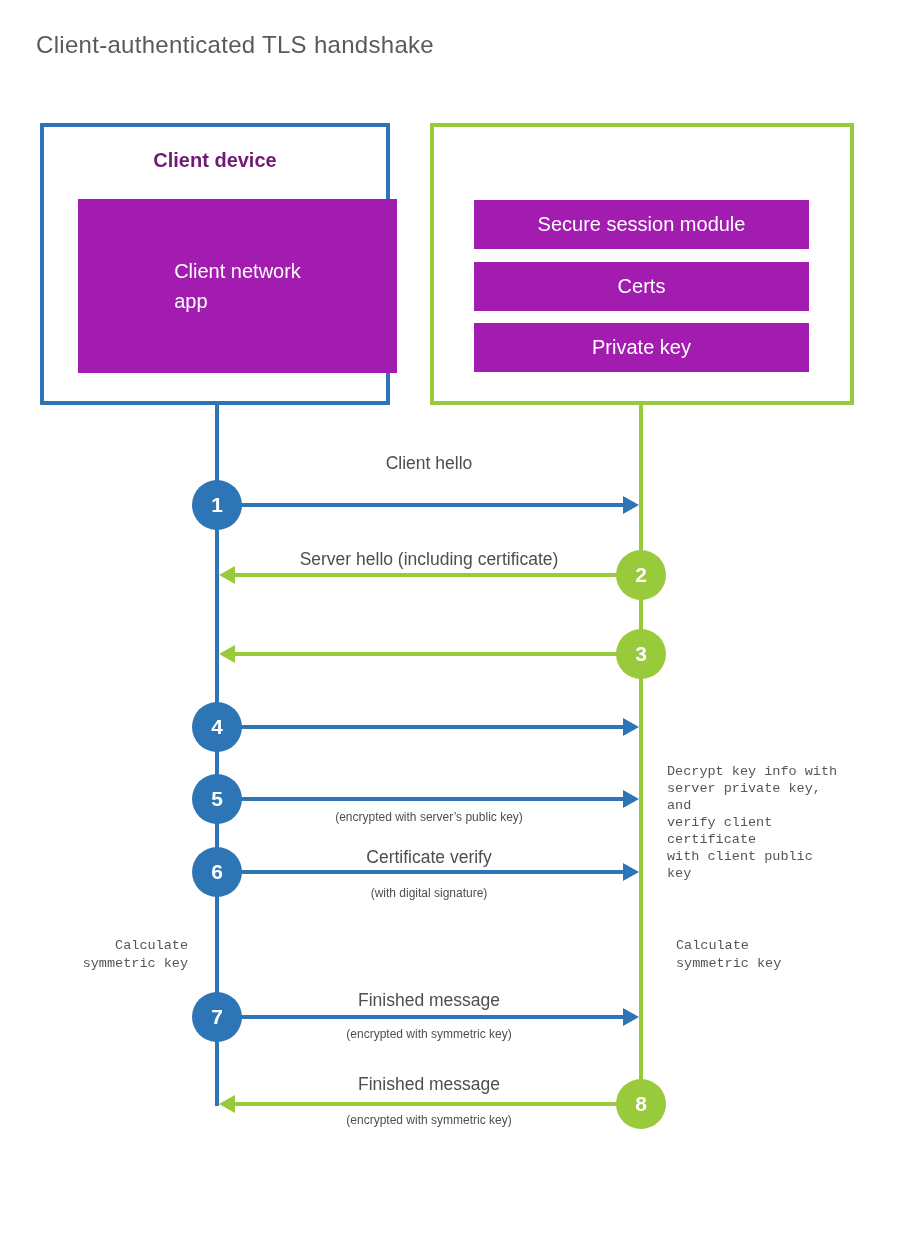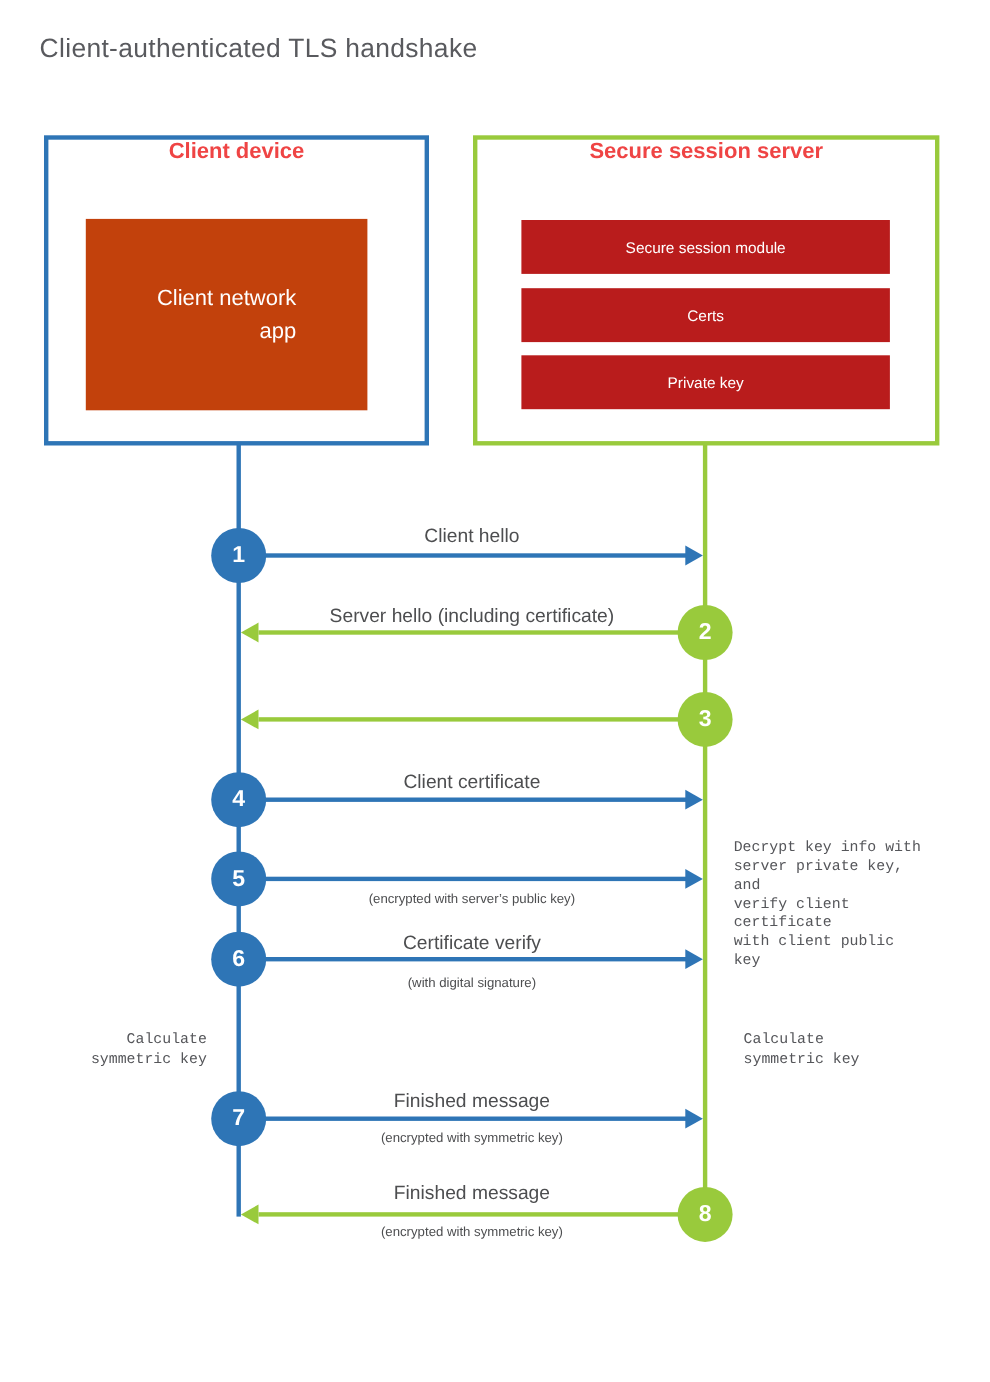--- a/index.html
+++ b/index.html
@@ -10,32 +10,32 @@
   .page-title {
     position:absolute; left:36px; top:31px;
     font-size:24px; font-weight:400; color:#595a5e; letter-spacing:.3px;
   }
 
   
   .box { position:absolute; top:123px; height:282px; background:#fff; }
   .box.client { left:40px;  width:350px; border:4px solid #2e75b6; }
   .box.server { left:430px; width:424px; border:4px solid #99ca3c; }
   .box-title {
-    text-align:center;
-    font-size:20px; font-weight:bold; color:#ef4444;
+    margin-top:22px; text-align:center;
+    font-size:20px; font-weight:bold; color:#701a75;
   }
   .app-box {
-    position:absolute; left:34px; top:72px; width:256px; height:174px;
-    background:#c2410c; color:#fff; font-size:20px; line-height:30px;
-    display:flex; align-items:center; justify-content:center; text-align:right;
+    position:absolute; left:34px; top:72px; width:319px; height:174px;
+    background:#a21caf; color:#fff; font-size:20px; line-height:30px;
+    display:flex; align-items:center; justify-content:center; text-align:left;
     white-space:pre-line;
   }
   .bar {
     position:absolute; left:40px; width:335px; height:49px;
-    background:#b91c1c; color:#fff; font-size:14px;
+    background:#a21caf; color:#fff; font-size:20px;
     display:flex; align-items:center; justify-content:center; text-align:center;
   }
   .bar.b1{ top:73px; } .bar.b2{ top:135px; } .bar.b3{ top:196px; }
 
   
   .vline { position:absolute; width:4px; top:403px; }
   .vline.blue  { left:215px; height:703px; background:#2e75b6; }
   .vline.green { left:639px; height:701px; background:#99ca3c; }
 
   
@@ -56,21 +56,21 @@
   .head { position:absolute; width:0; height:0; top:-7px;
           border-top:9px solid transparent; border-bottom:9px solid transparent; }
   .arrow.blue  .head { right:-15px; border-left:16px solid #2e75b6; }
   .arrow.green .head { left:-16px;  border-right:16px solid #99ca3c; }
   .a1{top:503px} .a2{top:573px} .a3{top:652px} .a4{top:725px}
   .a5{top:797px} .a6{top:870px} .a7{top:1015px} .a8{top:1102px}
 
   
   .msg { position:absolute; left:219px; width:420px; text-align:center;
          font-size:17.5px; color:#4d4e50; line-height:22px; }
-  .m1{top:476px} .m2{top:548px} .m3{top:628px} .m4{top:699px}
+  .m1{top:452px} .m2{top:548px} .m3{top:628px} .m4{top:699px}
   .m5{top:771px} .m6{top:846px} .m7{top:989px} .m8{top:1073px}
   .sub { position:absolute; left:219px; width:420px; text-align:center;
          font-size:12px; color:#4d4e50; line-height:19px; }
   .s5{top:808px} .s6{top:884px} .s7{top:1025px} .s8{top:1111px}
 
   
   .note { position:absolute; font-size:13.5px; color:#55565a;
           line-height:17.5px; white-space:pre-line;font-family:Liberation Mono, monospace; }
   .note.calc-left  { left:40px;  top:937px; width:148px; text-align:right; }
   .note.calc-right { left:676px; top:937px; width:140px; text-align:left; }
@@ -83,21 +83,20 @@
 
   <div class="page-title">Client-authenticated TLS handshake</div>
 
   <div class="box client">
     <div class="box-title">Client device</div>
     <div class="app-box">Client network
 app</div>
   </div>
 
   <div class="box server">
-    <div class="box-title">Secure session server</div>
     <div class="bar b1">Secure session module</div>
     <div class="bar b3">Private key</div>
     <div class="bar b2">Certs</div>
   </div>
 
   <div class="vline blue"></div>
   <div class="vline green"></div>
 
   <div class="msg m1">Client hello</div>
   <div class="arrow blue a1">
@@ -109,21 +108,20 @@
   <div class="arrow green a2">
       <span class="head"></span>
     </div>
   <div class="circle green c2">2</div>
 
   <div class="arrow green a3">
       <span class="head"></span>
     </div>
   <div class="circle green c3">3</div>
 
-  <div class="msg m4">Client certificate</div>
   <div class="arrow blue a4">
       <span class="head"></span>
     </div>
   <div class="circle blue c4">4</div>
 
   <div class="sub s5">(encrypted with server’s public key)</div>
   <div class="arrow blue a5">
       <span class="head"></span>
     </div>
   <div class="circle blue c5">5</div>

